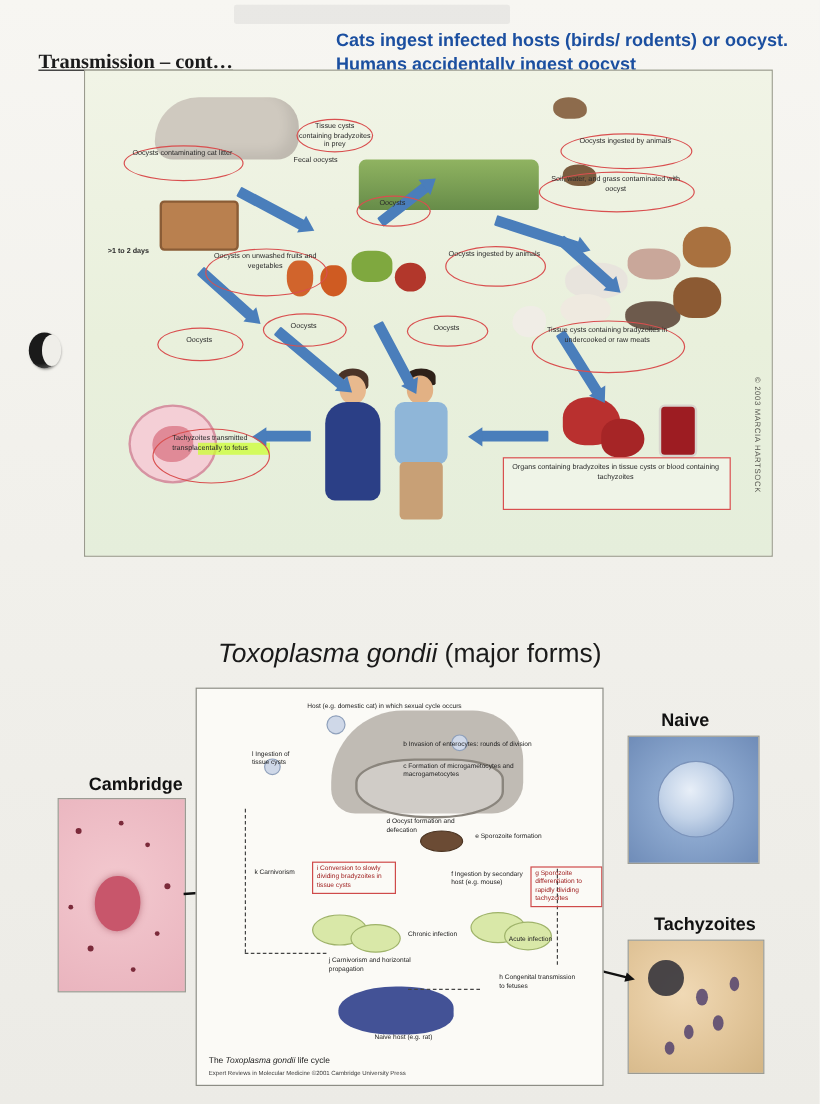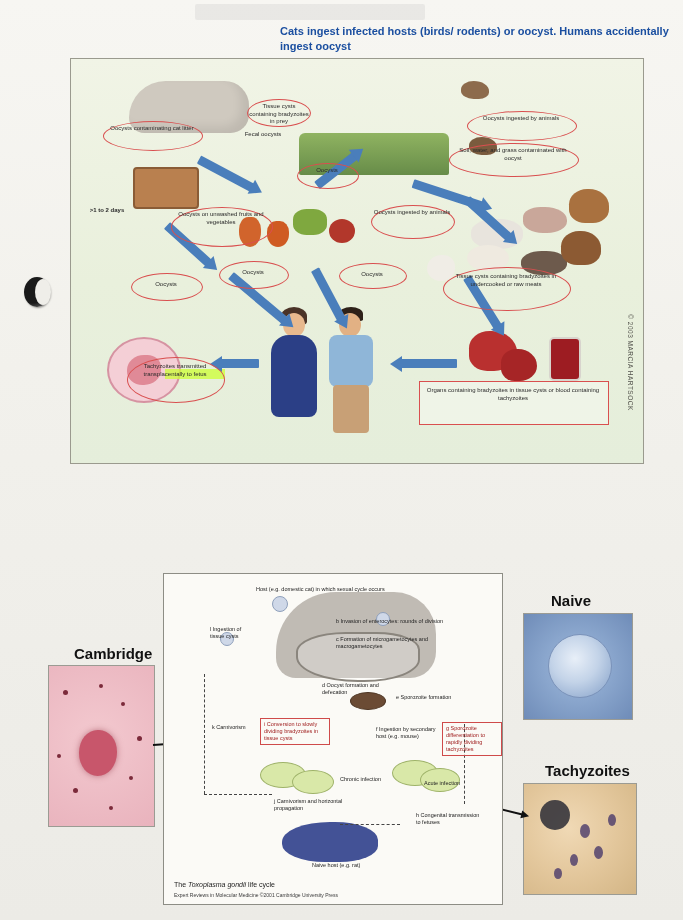--- a/index.html
+++ b/index.html
@@ -71,21 +71,21 @@
     font-weight: bold;
     color: #1b1b1b;
     text-decoration: underline;
     font-family: "Liberation Serif", serif;
   }
   .headline {
     position: absolute;
     left: 280px;
     top: 24px;
     width: 390px;
-    font-size: 11px;
+    font-size: 15px;
     font-weight: bold;
     color: #1b4fa0;
     line-height: 1.35;
     font-family: "Liberation Sans", sans-serif;
   }
 
   
   .fig1 {
     position: absolute;
     left: 70px;
@@ -398,20 +398,21 @@
 </head>
 <body>
 
 <div class="page">
 
   <div class="bleed-top"></div>
 
   <div class="hole"></div>
   <div class="hole-white"></div>
 
+  <div class="slide-title">Transmission – cont…</div>
   <div class="headline">Cats ingest infected hosts (birds/ rodents) or oocyst. Humans accidentally ingest oocyst</div>
 
   <div class="fig1">
     <div class="sky"></div>
 
     <div class="sh cat" style="left:58px; top:22px;"></div>
     <div class="sh bird" style="left:390px; top:22px;"></div>
     <div class="sh bird" style="left:398px; top:78px; background:#7a5b3e;"></div>
 
     <div class="sh grass" style="left:228px; top:74px; width:150px; height:42px;"></div>
@@ -484,20 +485,23 @@
     <div class="lbl" style="left:62px; top:222px; width:66px;">Oocysts</div>
     <div class="lbl" style="left:150px; top:210px; width:64px;">Oocysts</div>
     <div class="lbl" style="left:270px; top:212px; width:62px;">Oocysts</div>
     <div class="lbl" style="left:376px; top:214px; width:118px;">Tissue cysts containing bradyzoites in undercooked or raw meats</div>
     <div class="lbl" style="left:58px; top:304px; width:92px;">Tachyzoites transmitted transplacentally to fetus</div>
     <div class="lbl" style="left:352px; top:328px; width:180px;">Organs containing bradyzoites in tissue cysts or blood containing tachyzoites</div>
 
     <div class="copyright">© 2003 MARCIA HARTSOCK</div>
   </div>
 
+  <div class="cap2">
+    <em>Toxoplasma gondii</em><span> (major forms)</span>
+  </div>
 
   <div class="micro-label" style="left:74px; top:645px;">Cambridge</div>
   <div class="micro-label" style="left:551px; top:592px;">Naive</div>
   <div class="micro-label" style="left:545px; top:762px;">Tachyzoites</div>
 
   <div class="micro brady" style="top:665px;">
     <div class="brady-cell"></div>
     <div class="dot" style="left:14px; top:24px; width:5px; height:5px;"></div>
     <div class="dot" style="left:72px; top:36px; width:4px; height:4px;"></div>
     <div class="dot" style="left:24px; top:122px; width:5px; height:5px;"></div>

